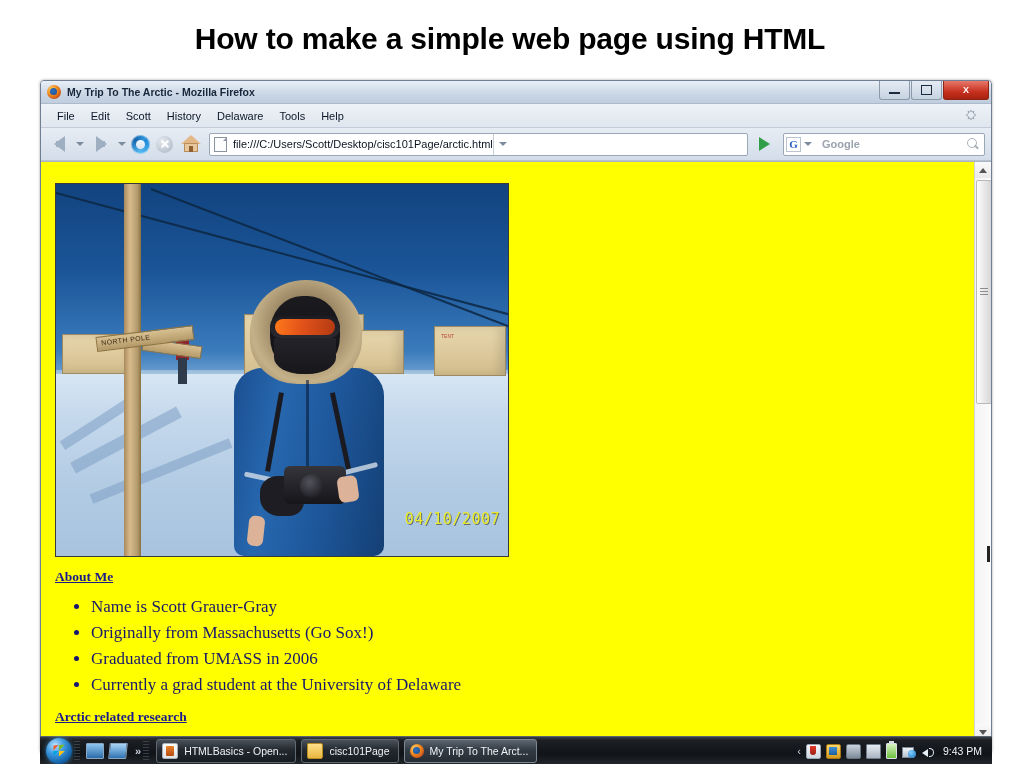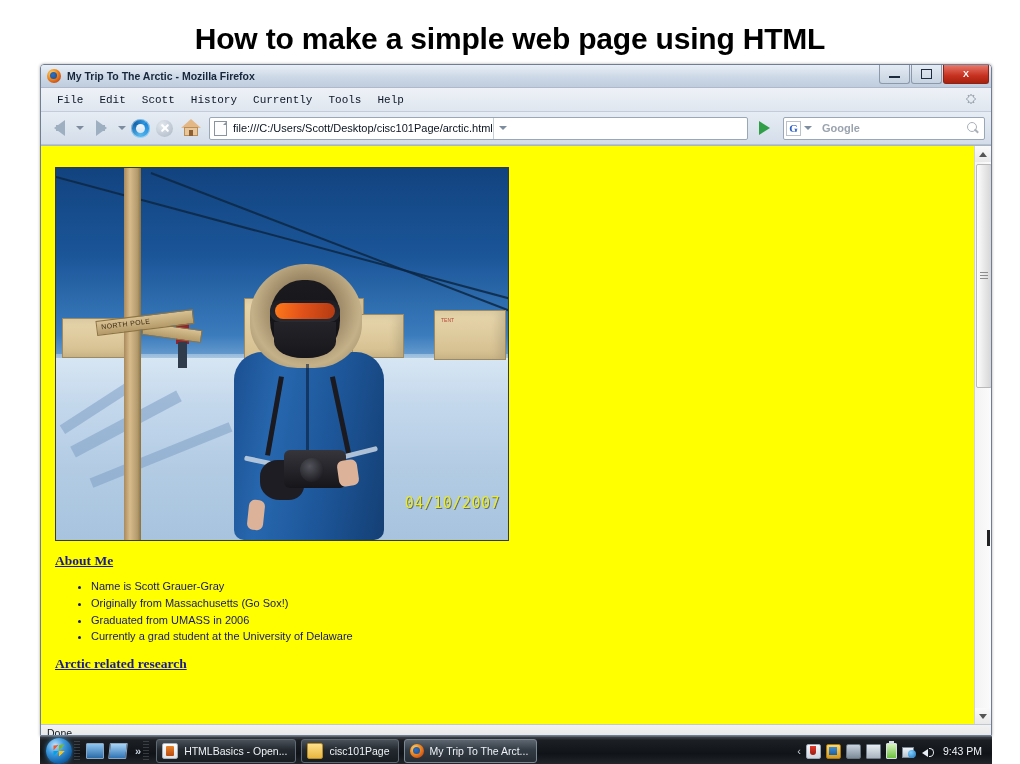--- a/index.html
+++ b/index.html
@@ -22,21 +22,21 @@
     font-weight: bold;
     font-size: 30px;
     letter-spacing: -0.2px;
     color: #000000;
     white-space: nowrap;
   }
 
   
   #browser-window {
     position: absolute;
-    left: 40px; top: 64px;
+    left: 40px; top: 80px;
     width: 952px; height: 672px;
     background: linear-gradient(#d8e2ee, #c3cfdd);
     border: 1px solid #6f7e92;
     border-radius: 4px 4px 0 0;
     box-shadow: 0 0 3px rgba(0,0,0,.35);
     box-sizing: border-box;
     overflow: hidden;
   }
 
   
@@ -86,21 +86,21 @@
     height: 23px;
     background: linear-gradient(#eef2f7, #dfe6ef);
     border-bottom: 1px solid #c3ccd8;
     display: flex; align-items: center;
     padding-left: 8px;
     position: relative;
   }
   .menu-item {
     font-size: 11px; color: #0d1626;
     padding: 2px 8px; white-space: nowrap;
-    font-family: Liberation Mono, monospace;
+    font-family: Liberation Sans, sans-serif;
   }
   #menubar-gear {
     position: absolute; right: 14px; top: 5px;
     width: 12px; height: 12px;
     opacity: .55;
   }
 
   
   #navbar {
     height: 32px;
@@ -407,22 +407,22 @@
   
   #about-heading {
     margin-top: 12px;
     font-family: "Liberation Serif", "DejaVu Serif", serif;
     font-size: 13.5px; font-weight: bold; color: #1a1a8c;
     text-decoration: underline;
     display: inline-block;
   }
   #about-list {
     margin: 9px 8px 0 0; padding-left: 36px;
-    font-family: Liberation Sans, sans-serif;
-    font-size: 11px; color: #17176e;
+    font-family: Liberation Serif, serif;
+    font-size: 17px; color: #17176e;
     line-height: 1.53;
   }
   #about-list li { margin: 0; }
   #research-heading {
     margin-top: 11px;
     font-family: "Liberation Serif", "DejaVu Serif", serif;
     font-size: 13.5px; font-weight: bold; color: #1a1a8c;
     text-decoration: underline;
     display: inline-block;
   }
@@ -604,21 +604,21 @@
         </div>
       <div class="winbtn close">X</div>
     </div>
   </div>
 
   <div id="menubar">
     <div class="menu-item">File</div>
     <div class="menu-item">Edit</div>
     <div class="menu-item">Scott</div>
     <div class="menu-item">History</div>
-    <div class="menu-item">Currently</div>
+    <div class="menu-item">Delaware</div>
     <div class="menu-item">Tools</div>
     <div class="menu-item">Help</div>
     <svg id="menubar-gear" viewBox="0 0 12 12">
       <path d="M6 1.2 7.2 3 9 2.2 8.2 4 10.8 6 8.2 8 9 9.8 7.2 9 6 10.8 4.8 9 3 9.8 3.8 8 1.2 6 3.8 4 3 2.2 4.8 3Z" fill="none" stroke="#5c6874" stroke-width="1"></path>
     </svg>
   </div>
 
   <div id="navbar">
     <div class="navicon arrow-btn">
       <div class="arrow-shape arrow-left">

